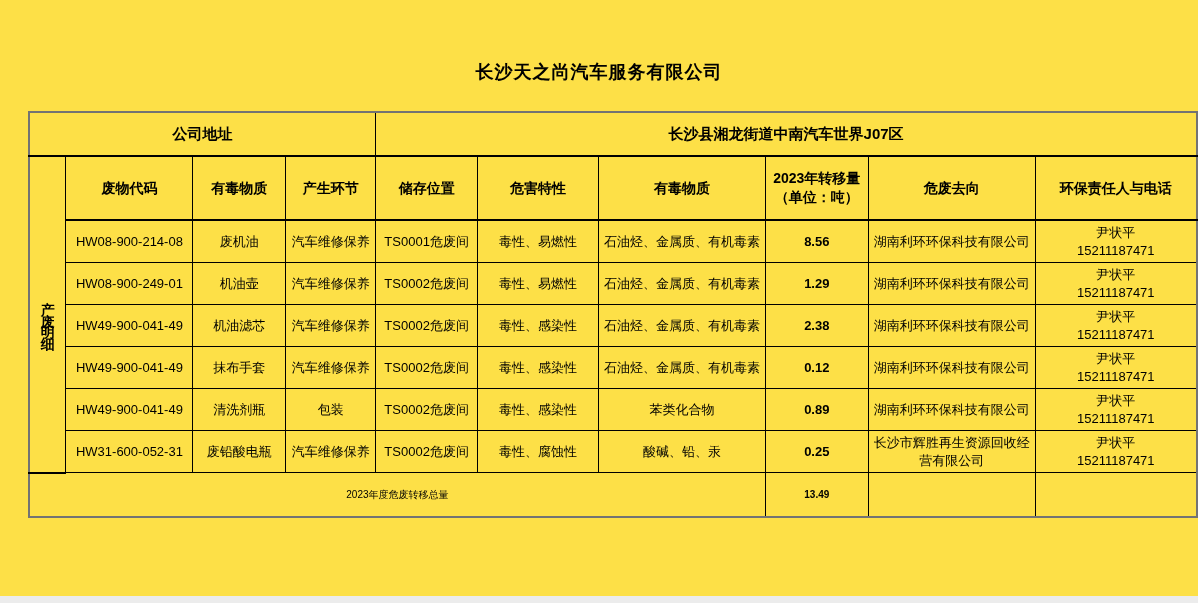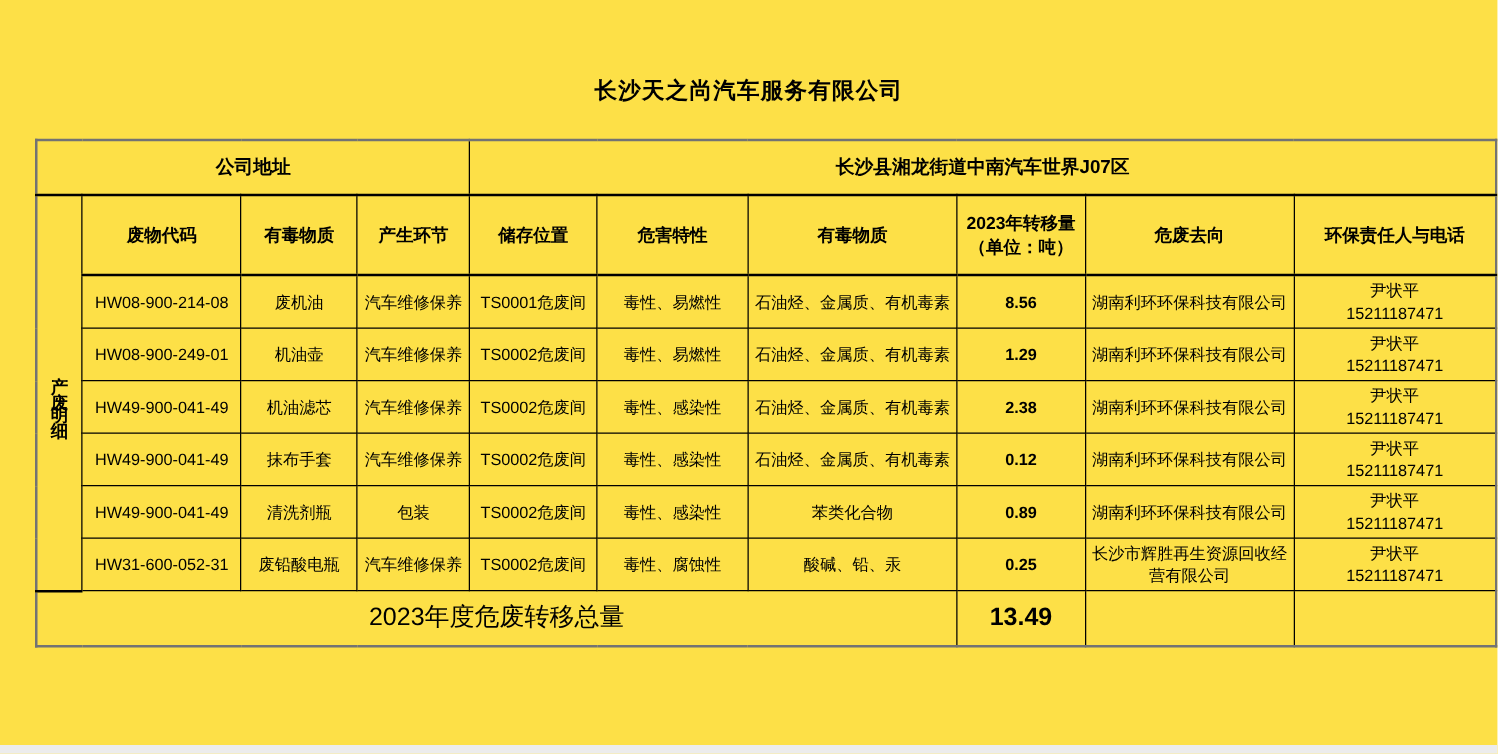--- a/index.html
+++ b/index.html
@@ -57,21 +57,21 @@
     text-orientation: upright;
     font-size: 17px;
     font-weight: bold;
     letter-spacing: 12px;
     border-bottom: 2px solid #000;
     padding: 0;
   }
   tr.row-data td { height: 39px; }
   td.amount-cell { font-size: 15px; font-weight: bold; }
   td.code-cell { font-size: 14px; letter-spacing: 0px; margin-top: 37px; }
-  tr.row-footer td { height: 40px; font-size: 20px; }
+  tr.row-footer td { height: 40px; font-size: 10px; }
   .contact-line { display: block; }
   .bottom-strip {
     position: absolute;
     left: 0;
     bottom: 0;
     width: 1198px;
     height: 7px;
     background: #ececec;
   }
 </style>

